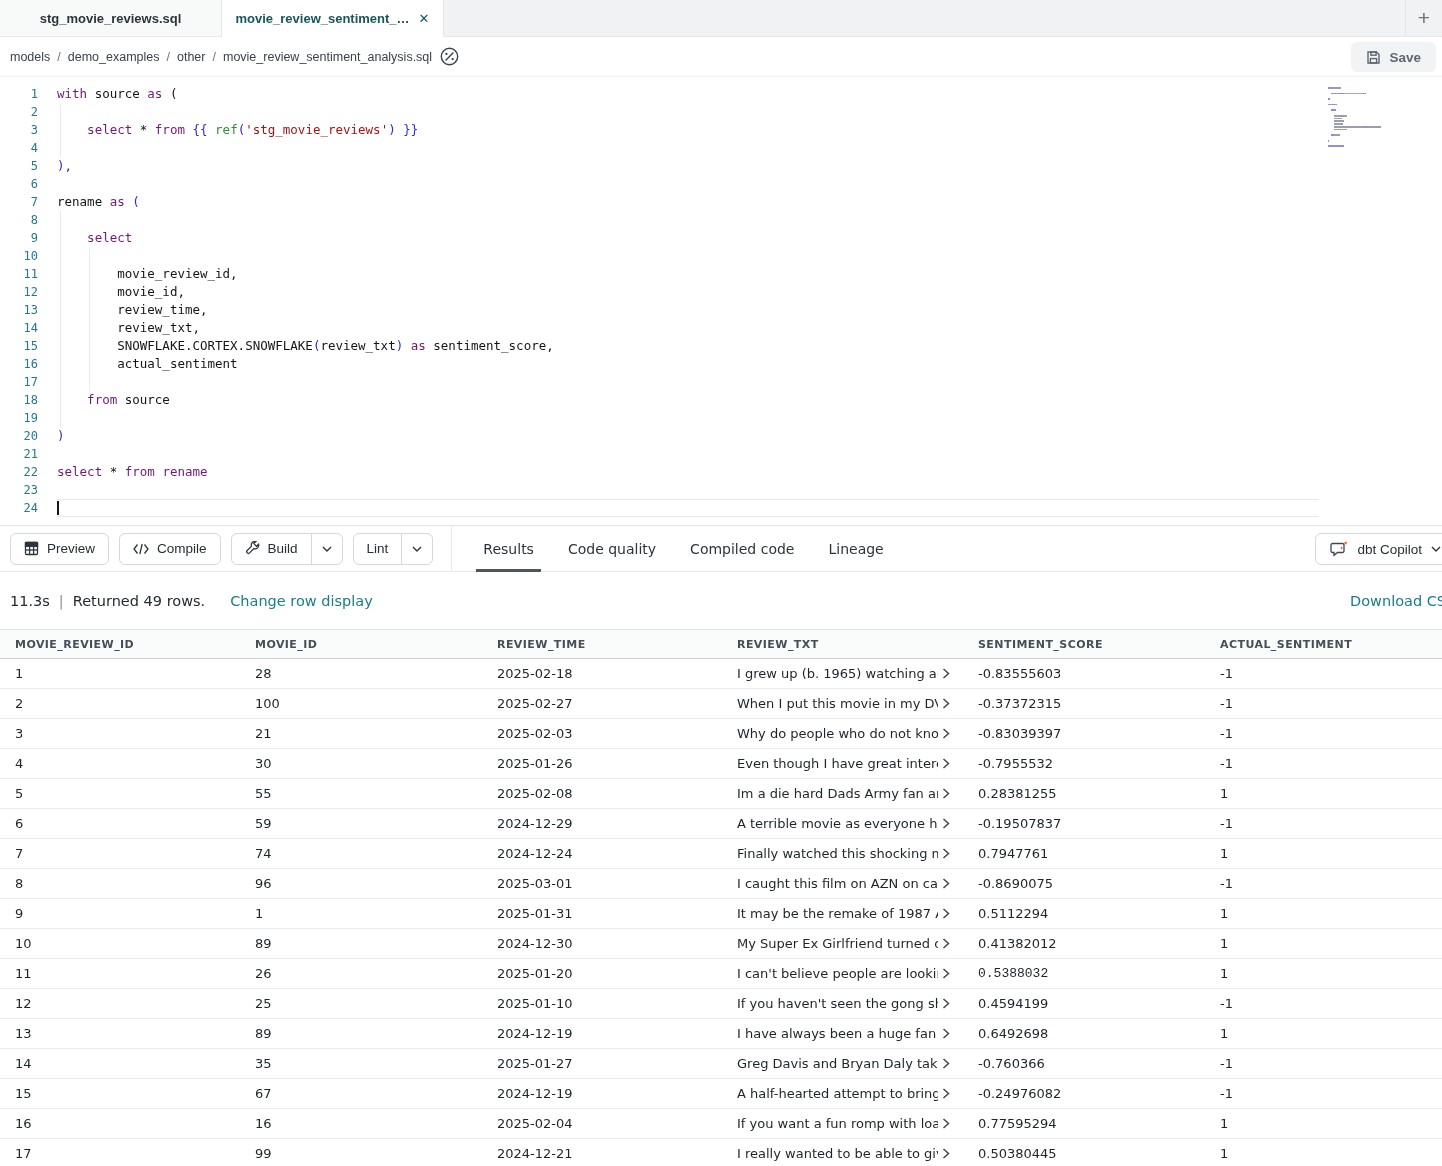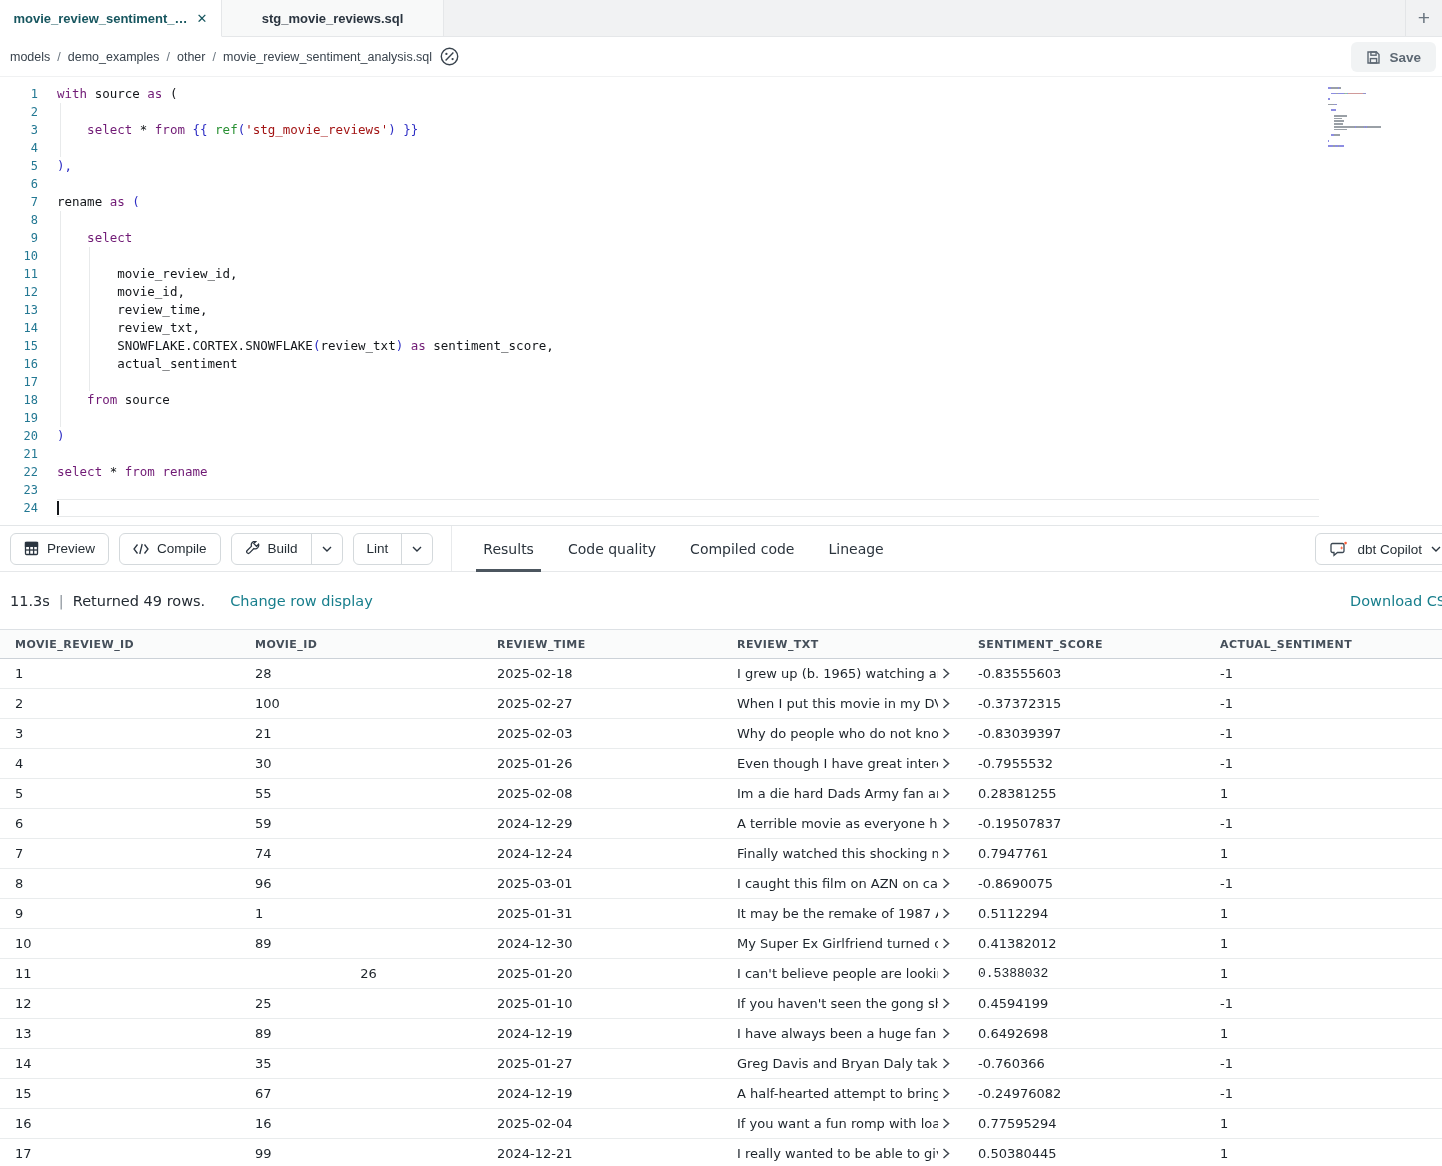--- a/index.html
+++ b/index.html
@@ -81,26 +81,26 @@
   .gd { padding-left:15px; flex:0 0 auto; white-space:nowrap; overflow:hidden; }
   .gd.review { display:flex; align-items:center; }
   .gd.review .txt { flex:1 1 auto; overflow:hidden; white-space:nowrap; }
   .gd.review .exp { flex:0 0 auto; margin:0 13px 0 4px; display:flex; cursor:pointer; }
 </style>
 </head>
 <body>
 
 <div class="tabbar">
   <div style="display:flex;">
+      <div class="tab">
+        <span>stg_movie_reviews.sql</span>
+      </div>
       <div class="tab active">
         <span>movie_review_sentiment_…</span>
         <span class="close">✕</span>
-      </div>
-      <div class="tab">
-        <span>stg_movie_reviews.sql</span>
       </div>
     </div>
   <div class="newtab-btn">
     <span>+</span>
   </div>
 </div>
 
 <div class="crumb-bar">
   <div class="crumbs">
       <span>models</span>
@@ -512,21 +512,21 @@
             <svg width="8" height="11" viewBox="0 0 8 11" fill="none" stroke="#3f4750" stroke-width="1.5">
               <polyline points="1.5,1 6.5,5.5 1.5,10"></polyline>
             </svg>
           </span>
         </span>
         <span class="gd" style="width: 242px;">0.41382012</span>
         <span class="gd" style="width: 240px;">1</span>
       </div>
       <div class="grow">
         <span class="gd" style="width: 240px;">11</span>
-        <span class="gd" style="width: 242px; text-align: center;">26</span>
+        <span class="gd" style="width: 242px;">26</span>
         <span class="gd" style="width: 240px;">2025-01-20</span>
         <span class="gd review" style="width: 241px;">
           <span class="txt">I can't believe people are looking for a …</span>
           <span class="exp">
             <svg width="8" height="11" viewBox="0 0 8 11" fill="none" stroke="#3f4750" stroke-width="1.5">
               <polyline points="1.5,1 6.5,5.5 1.5,10"></polyline>
             </svg>
           </span>
         </span>
         <span class="gd" style="width: 242px; font-family: Liberation Mono, monospace;">0.5388032</span>

